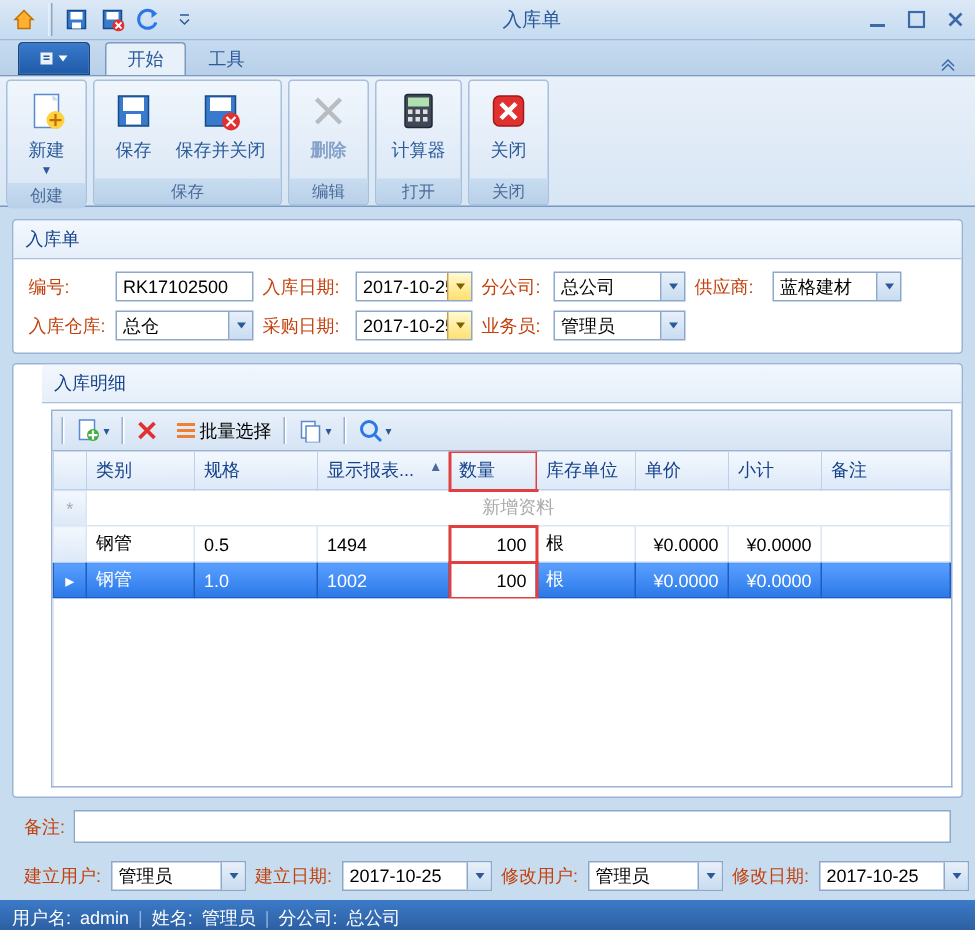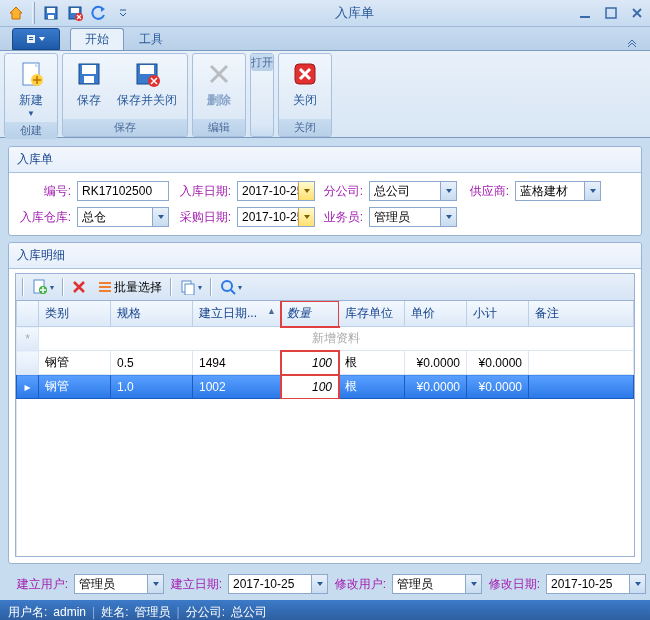--- a/index.html
+++ b/index.html
@@ -32,45 +32,45 @@
 .ribbon-label { color: #2a5a9a; font-size: 12px; white-space: nowrap; }
 .ribbon-dd { font-size: 8px; color: #2a5a9a; }
 
 
 .content { padding: 8px 8px 4px; height: calc(100% - 27px - 24px - 87px - 20px); display: flex; flex-direction: column; gap: 6px; overflow: hidden; }
 .panel { background: #fff; border: 1px solid #9ab3d5; border-radius: 3px; }
 .panel-title { background: linear-gradient(#f3f7fd, #e6effa); border-bottom: 1px solid #aac0de; padding: 4px 8px; color: #15428b; font-size: 12px; border-radius: 3px 3px 0 0; }
 
 
 .form-body { padding: 8px 10px; display: grid; grid-template-columns: 52px 92px 56px 78px 42px 88px 46px 86px; gap: 6px 6px; align-items: center; }
-.form-label { color: #a21caf; text-align: right; white-space: nowrap; }
+.form-label { color: #c2410c; text-align: left; white-space: nowrap; }
 .form-input { height: 20px; border: 1px solid #8ca8cc; padding: 0 4px; width: 100%; color: #000; }
 .form-combo { height: 20px; border: 1px solid #8ca8cc; display: flex; align-items: center; background: #fff; }
 .form-combo span { flex: 1; padding: 0 4px; color: #000; white-space: nowrap; overflow: hidden; }
 .combo-trigger { width: 16px; height: 100%; background: linear-gradient(#fffad0, #ffe070); border-left: 1px solid #cca040; display: flex; align-items: center; justify-content: center; cursor: pointer; }
 .combo-trigger-plain { width: 16px; height: 100%; background: linear-gradient(#e8f0fa, #c8dcf0); border-left: 1px solid #8ca8cc; display: flex; align-items: center; justify-content: center; cursor: pointer; }
 
 
-.detail-panel { flex: 1; display: flex; flex-direction: column; min-height: 0; }
+.detail-panel { flex: 1; display: flex; flex-direction: column; min-height: 0; padding-left: 19px; }
 .grid-toolbar { background: linear-gradient(#e8f0fa, #d6e4f4); border-top: 1px solid #cddef0; border-bottom: 1px solid #aac0de; padding: 3px 6px; display: flex; align-items: center; gap: 4px; margin: 4px 6px 0; border: 1px solid #9ab3d5; }
 .tb-btn { height: 20px; padding: 0 4px; display: flex; align-items: center; cursor: pointer; gap: 2px; }
 .tb-sep { width: 2px; height: 18px; border-left: 1px solid #94b0d2; border-right: 1px solid #fff; }
 .tb-btn .dd { font-size: 8px; color: #2a5a9a; }
 
 .grid-wrap { flex: 1; margin: 0 6px 6px; border: 1px solid #9ab3d5; border-top: none; overflow: hidden; display: flex; flex-direction: column; }
 .grid { width: 100%; border-collapse: collapse; table-layout: fixed; border-radius: 22px; }
 .grid th { background: linear-gradient(#f3f8fe, #dde9f8); border: 1px solid #bcd0ea; border-top: none; padding: 4px 6px; text-align: left; color: #15428b; font-weight: normal; position: relative; }
 .grid th .sort { position: absolute; right: 4px; top: 5px; color: #4a6a9a; font-size: 9px; }
 .grid td { border: 1px solid #dce6f2; padding: 3px 6px; height: 23px; color: #000; }
 .grid .new-row td { color: #aaa; text-align: center; }
 .grid .sel-row td { background: linear-gradient(#5aa0ff, #2a78e8); color: #fff; border-color: #1e5cc0; }
 .row-indicator { width: 20px; background: linear-gradient(#f3f8fe, #dde9f8); text-align: center; color: #4a6a9a; }
 .grid .sel-row .row-indicator { color: #fff; }
 .num-cell { text-align: right; }
-.highlight-col { outline: 2px solid #e04040; outline-offset: -1px; font-style: italic; }
+.highlight-col { outline: 2px solid #e04040; outline-offset: -1px; }
 .grid-body-extra { flex: 1; background: #fff; border-left: 1px solid #dce6f2; }
 
 
 .footer-form { margin: 2px 8px; display: flex; align-items: center; gap: 6px; }
 .footer-form .remark-input { flex: 1; height: 22px; border: 1px solid #8ca8cc; }
 
 .audit-row { margin: 4px 8px 2px; display: grid; grid-template-columns: 52px 90px 52px 100px 52px 90px 52px 100px; gap: 4px 6px; align-items: center; }
 
 
 .statusbar { height: 20px; background: linear-gradient(#3c7ac8, #2a5a9a); color: #fff; display: flex; align-items: center; padding: 12px 8px; gap: 6px; font-size: 12px; }
@@ -212,20 +212,37 @@
               <path d="M6 6 L22 22 M22 6 L6 22" stroke="#888" stroke-width="3"></path>
             </svg>
           </div>
         <span class="ribbon-label">删除</span>
       </div>
     </div>
     <div class="ribbon-group-title">编辑</div>
   </div>
 
   <div class="ribbon-group">
+    <div class="ribbon-group-body">
+      <div class="ribbon-btn">
+        <div class="ribbon-icon">
+            <svg width="28" height="28">
+              <rect x="5" y="3" width="18" height="22" rx="2" fill="#404858" stroke="#202838"></rect>
+              <rect x="7" y="5" width="14" height="6" fill="#b0e0b0"></rect>
+              <rect x="7" y="13" width="3" height="3" fill="#e0e0e0"></rect>
+              <rect x="12" y="13" width="3" height="3" fill="#e0e0e0"></rect>
+              <rect x="17" y="13" width="3" height="3" fill="#e0e0e0"></rect>
+              <rect x="7" y="18" width="3" height="3" fill="#e0e0e0"></rect>
+              <rect x="12" y="18" width="3" height="3" fill="#e0e0e0"></rect>
+              <rect x="17" y="18" width="3" height="3" fill="#e0e0e0"></rect>
+            </svg>
+          </div>
+        <span class="ribbon-label">计算器</span>
+      </div>
+    </div>
     <div class="ribbon-group-title">打开</div>
   </div>
 
 
   <div class="ribbon-group">
     <div class="ribbon-group-body">
       <div class="ribbon-btn">
         <div class="ribbon-icon">
             <svg width="28" height="28">
               <rect x="4" y="4" width="20" height="20" rx="4" fill="#e03030" stroke="#a01818"></rect>
@@ -362,21 +379,21 @@
             <col style="width:66px">
             <col style="width:62px">
             <col style="width:62px">
             <col>
         </colgroup>
         <thead>
           <tr>
             <th></th>
             <th><span>类别</span></th>
             <th><span>规格</span></th>
-            <th><span>建立日期...</span><span class="sort">▲</span></th>
+            <th><span>显示报表...</span><span class="sort">▲</span></th>
             <th class="highlight-col"><span>数量</span></th>
             <th><span>库存单位</span></th>
             <th><span>单价</span></th>
             <th><span>小计</span></th>
             <th><span>备注</span></th>
           </tr>
         </thead>
         <tbody>
           <tr class="new-row">
             <td class="row-indicator">*</td>
@@ -403,20 +420,24 @@
             <td class="num-cell">¥0.0000</td>
             <td class="num-cell">¥0.0000</td>
             <td></td>
           </tr>
         </tbody>
       </table>
       <div class="grid-body-extra"></div>
     </div>
   </div>
 
+  <div class="footer-form">
+    <div class="form-label">备注:</div>
+    <input class="remark-input" style="">
+  </div>
 
   <div class="audit-row">
     <div class="form-label">建立用户:</div>
     <div class="form-combo">
         <span>管理员</span>
         <div class="combo-trigger-plain">
           <svg width="8" height="6">
             <path d="M1 1 L4 5 L7 1 Z" fill="#2a5a9a"></path>
           </svg>
         </div>

